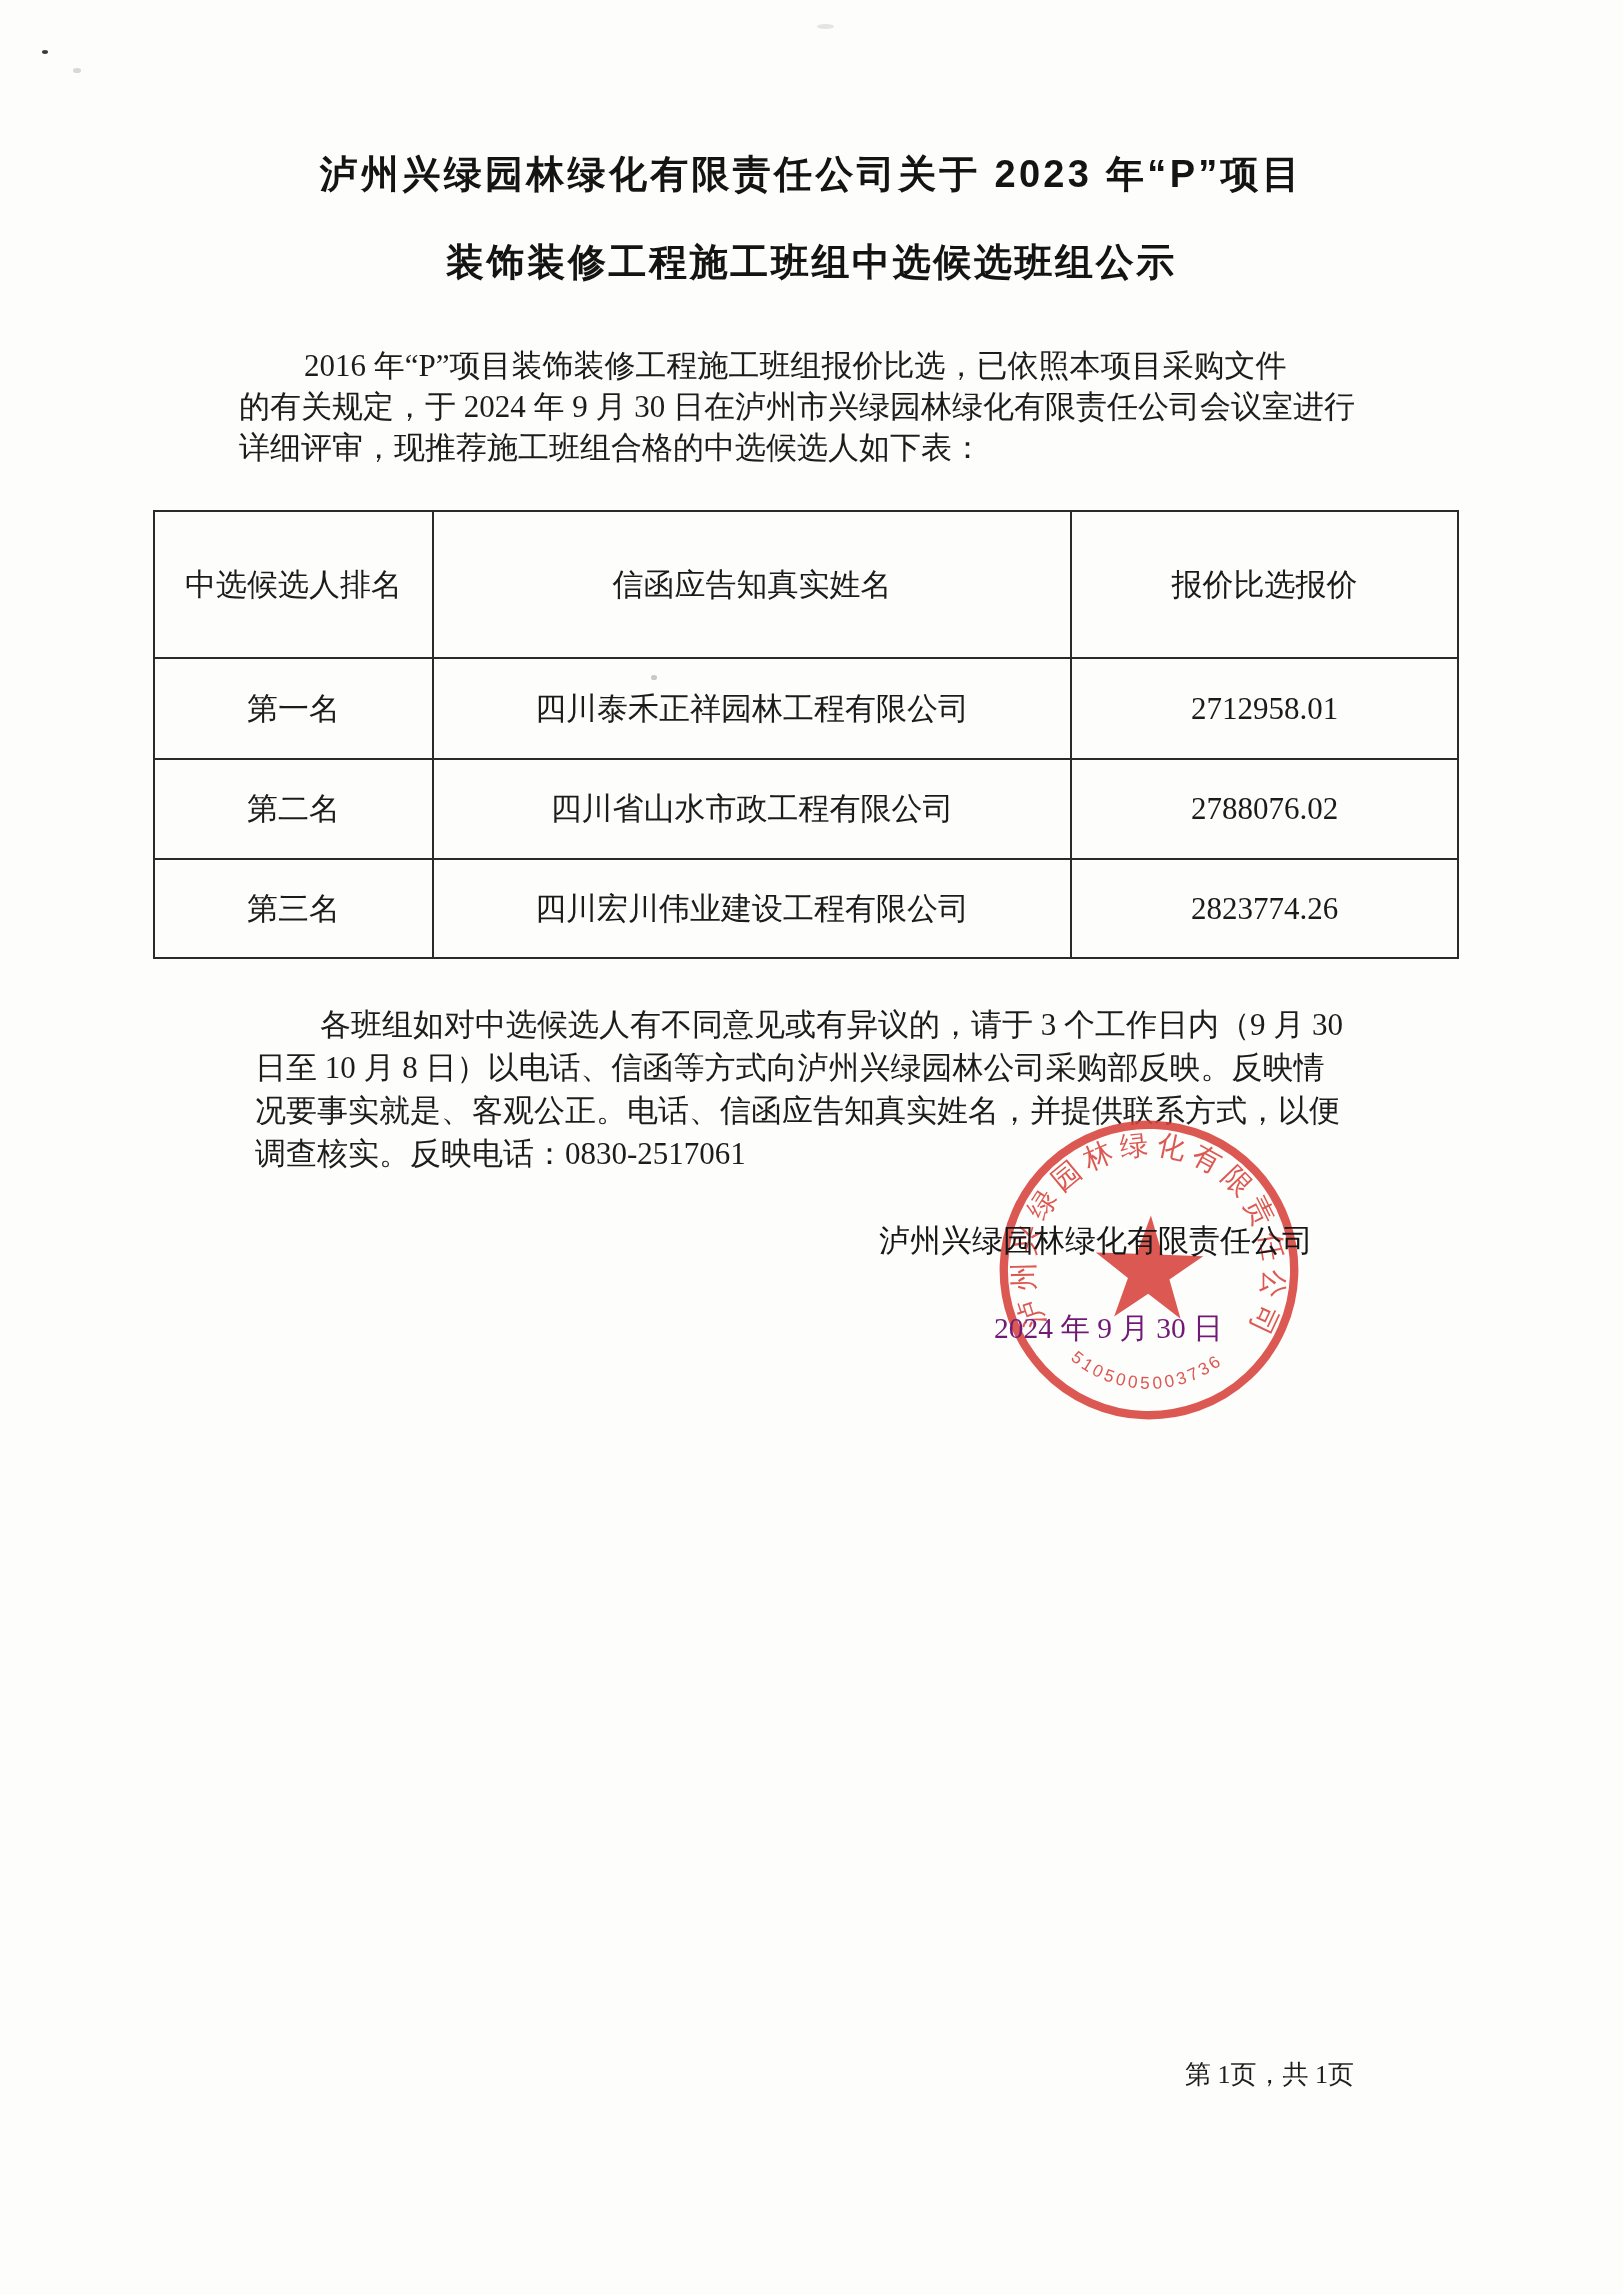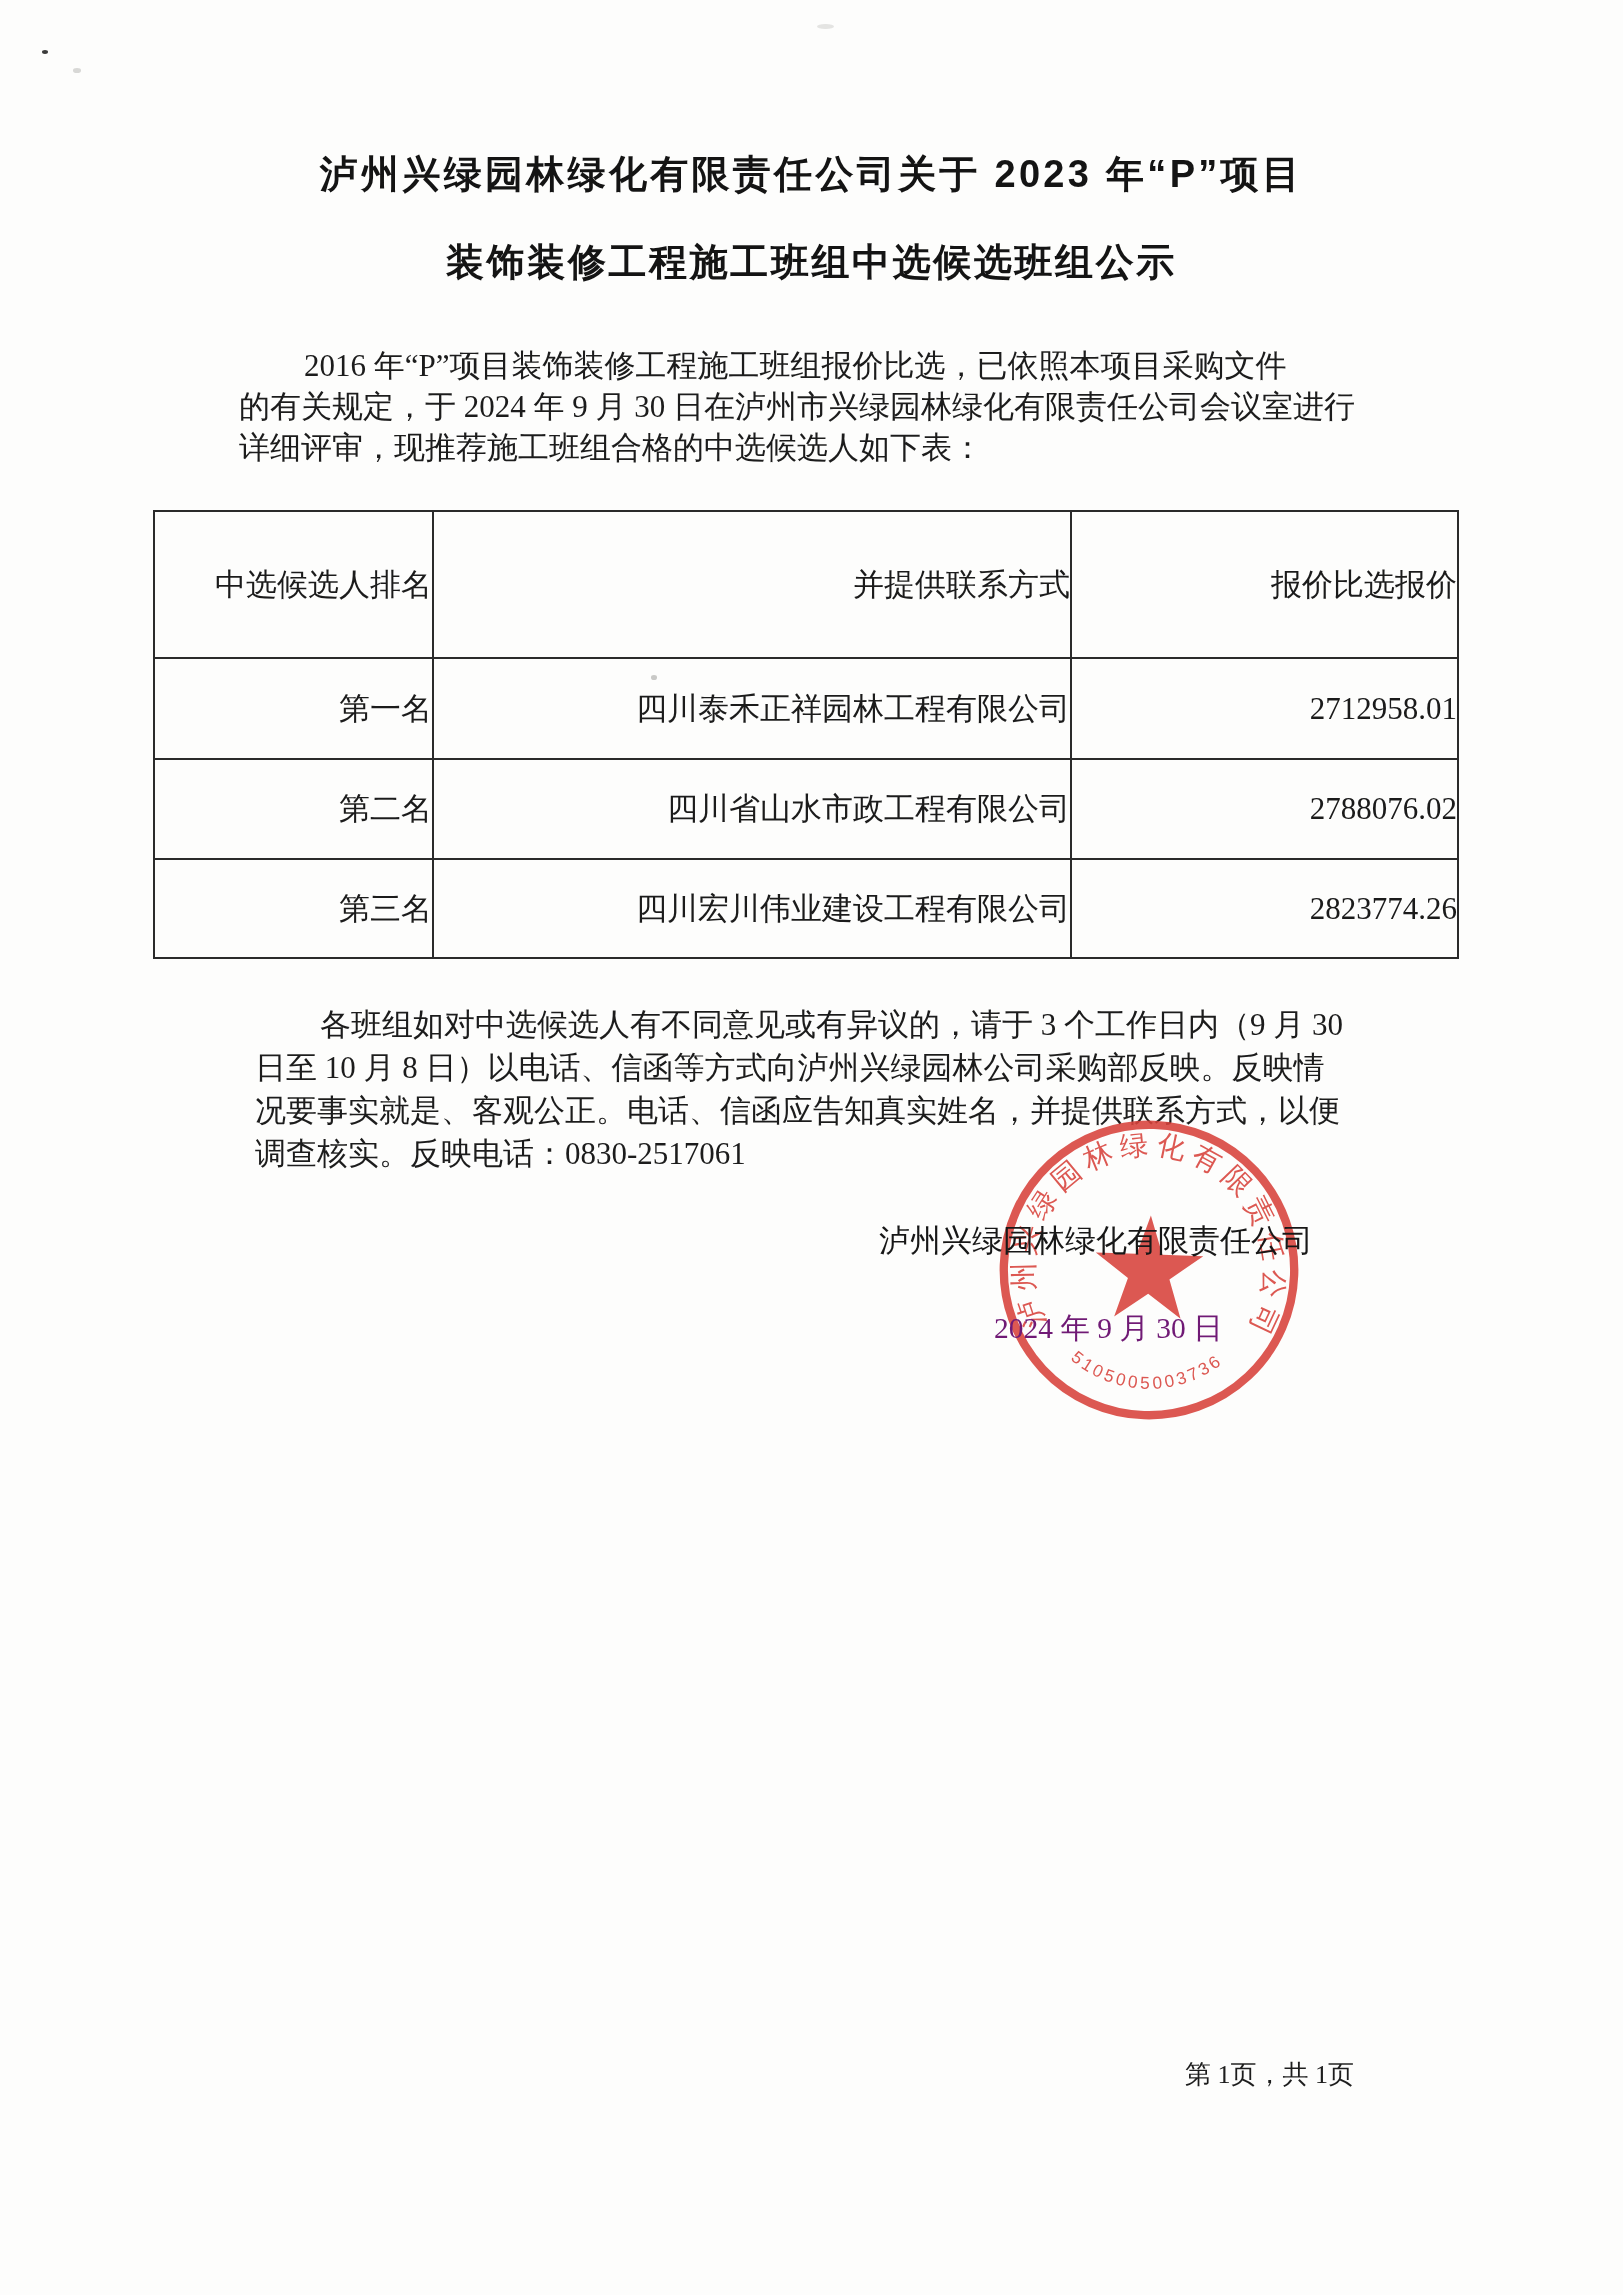--- a/index.html
+++ b/index.html
@@ -37,21 +37,21 @@
   .para.notice{top:1003px;}
   
   table.result{
     position:absolute;left:153px;top:510px;
     width:1305px;
     border-collapse:collapse;table-layout:fixed;
     font-size:31px;
   }
   table.result th,table.result td{
     border:2px solid #2a2a2a;
-    text-align:right;vertical-align:middle;
+    text-align:center;vertical-align:middle;
     font-weight:normal;
     padding:0;
     color:#1b1b1b;
     white-space:nowrap;
   }
   table.result tr.hdr{height:147px;}
   table.result tr.hdr th{border-bottom-width:2.6px;}
   table.result tr.r1{height:101px;}
   table.result tr.r2{height:100px;margin-top:35px;}
   table.result tr.r3{height:99px;}
@@ -102,21 +102,21 @@
 
   <table class="result">
     <colgroup>
         <col style="width:279px">
         <col style="width:638px">
         <col style="width:387px">
       </colgroup>
     <tbody>
         <tr class="hdr">
       <th>中选候选人排名</th>
-      <th>并提供联系方式</th>
+      <th>信函应告知真实姓名</th>
       <th>报价比选报价</th>
     </tr>
     <tr class="r1">
       <td>第一名</td>
       <td>四川泰禾正祥园林工程有限公司</td>
       <td>2712958.01</td>
     </tr>
     <tr class="r2">
       <td>第二名</td>
       <td>四川省山水市政工程有限公司</td>

